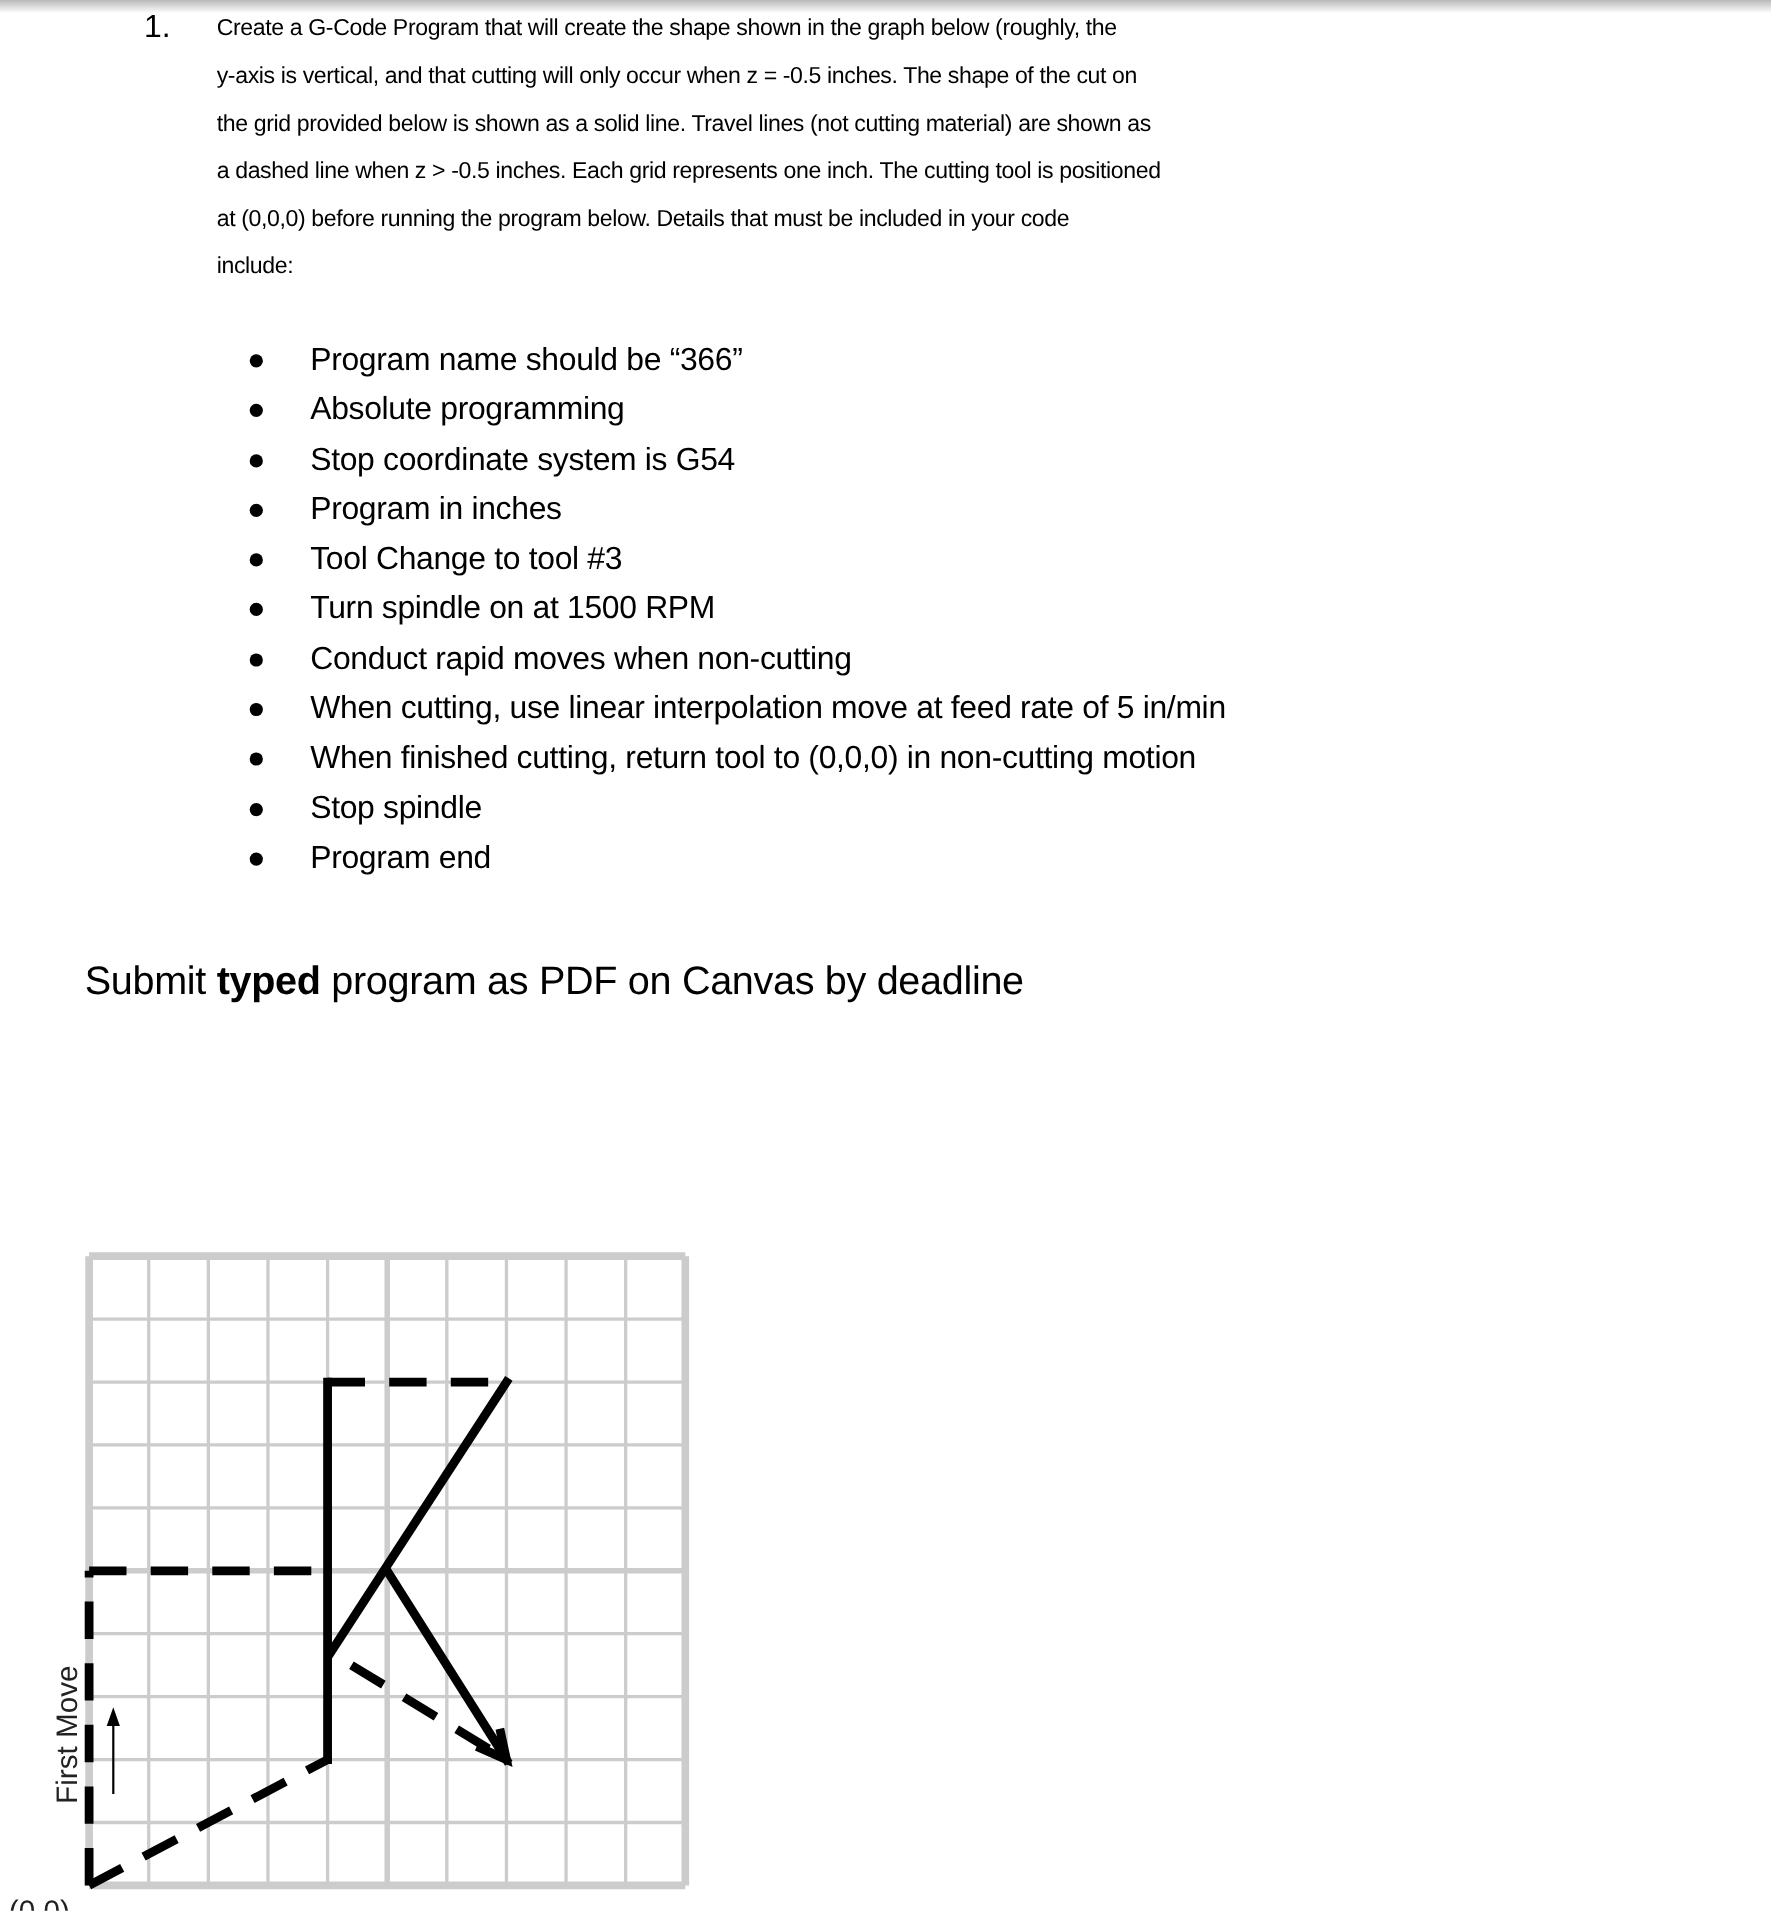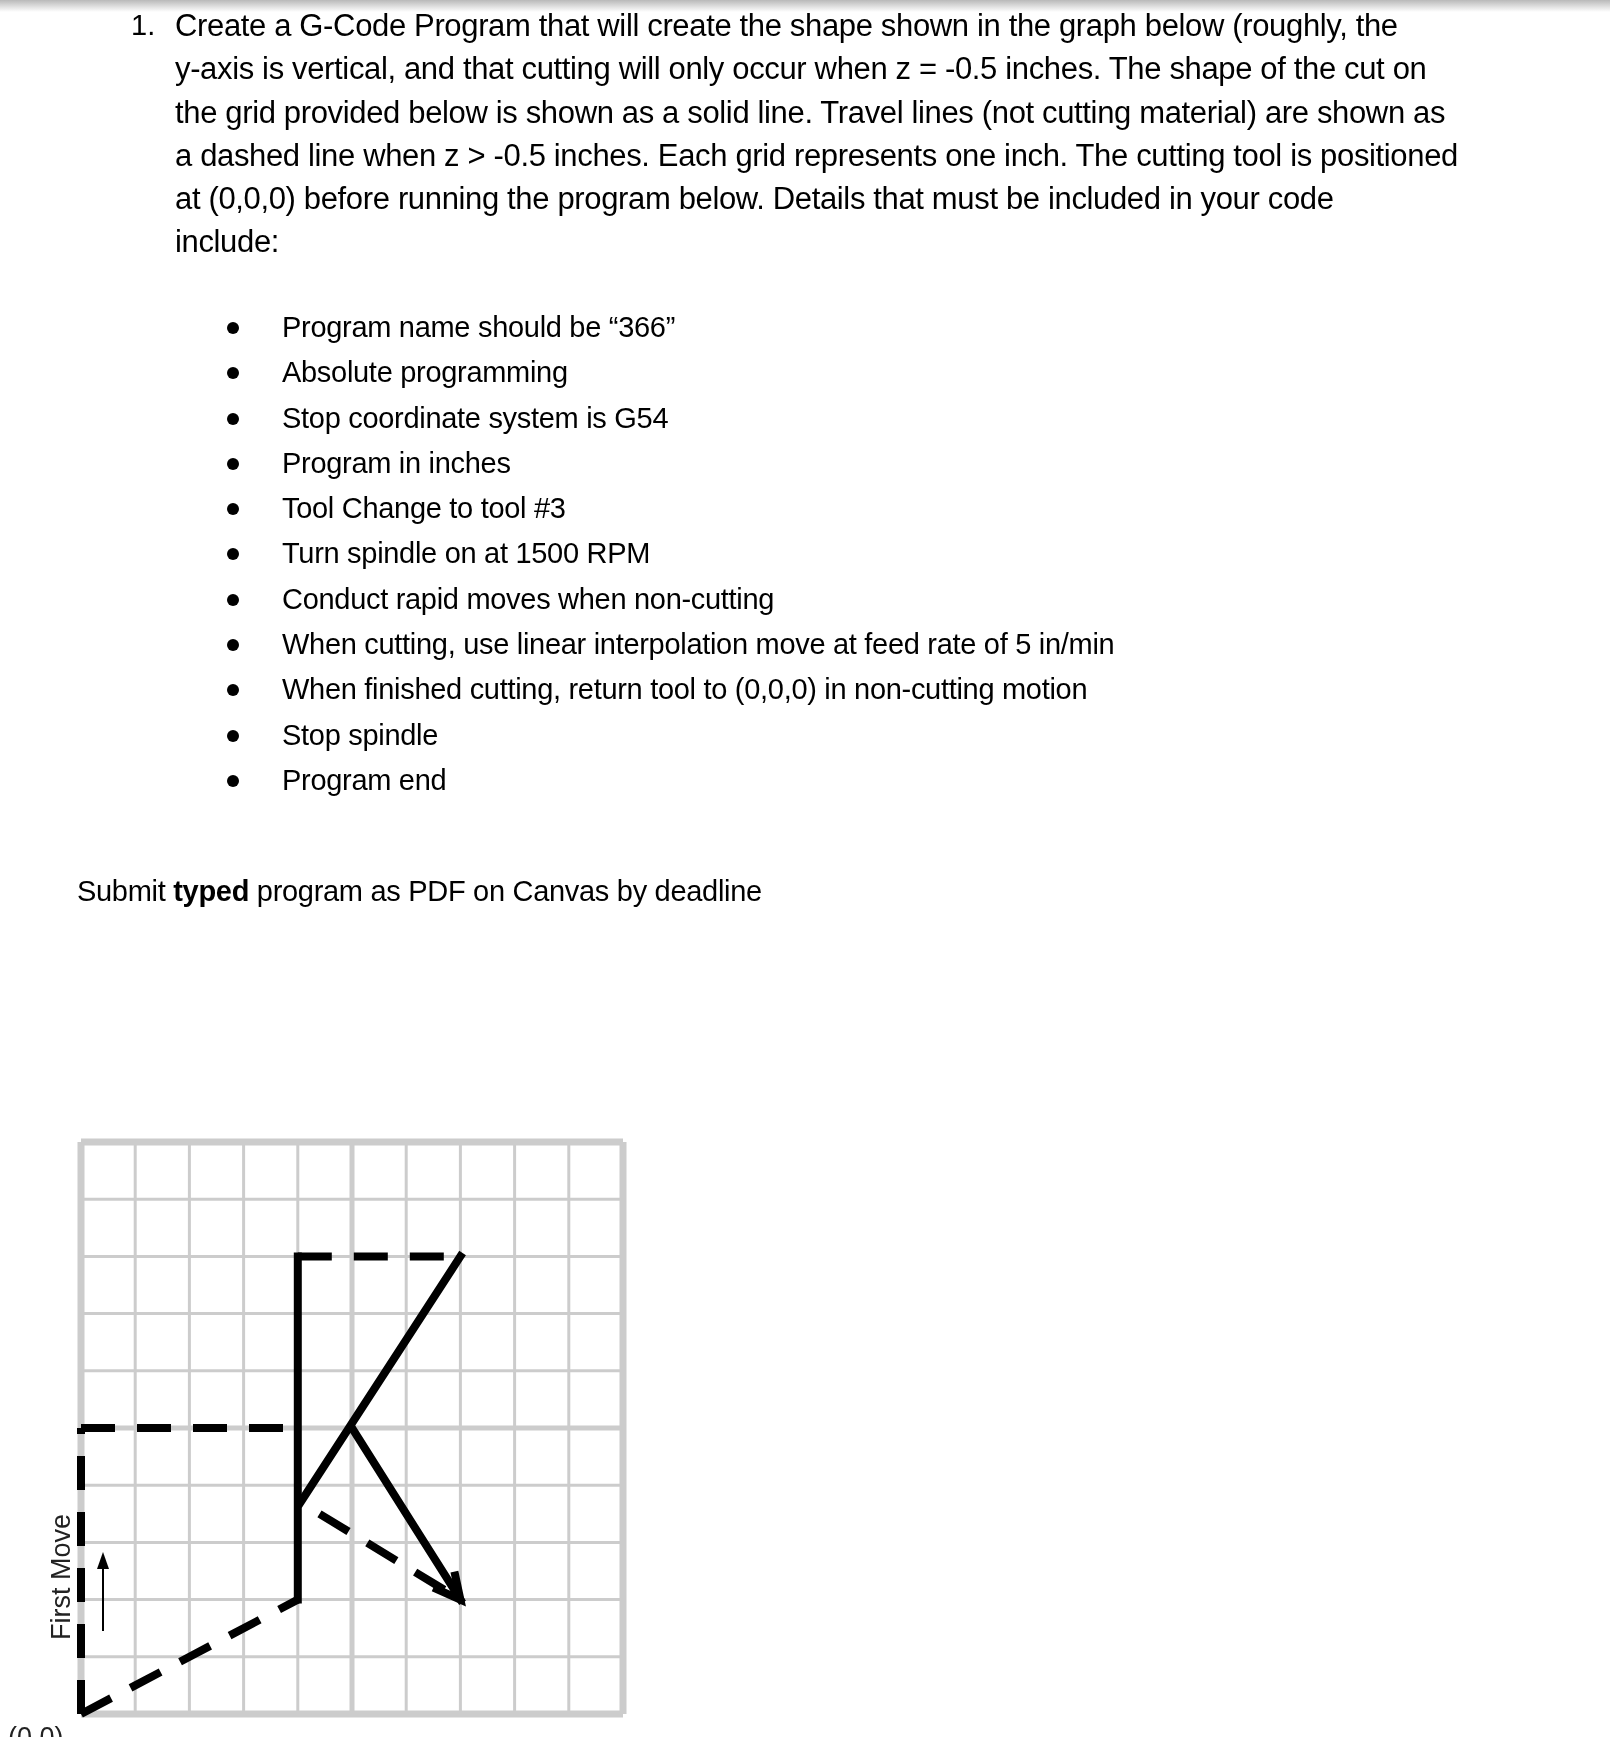--- a/index.html
+++ b/index.html
@@ -14,38 +14,38 @@
     background: linear-gradient(#b9b9b9, rgba(255,255,255,0));
   }
   .question {
     position: absolute; left: 131px; top: 0px; width: 1400px;
   }
   .q-num {
     position: absolute; left: 0; top: 4px;
     font-size: 29px; line-height: 43px;
   }
   .q-text {
-    position: absolute; left: 44px; top: 4px; width: 1340px;
-    font-size: 31px; line-height: 43.3px; letter-spacing: -0.35px;
+    position: absolute; left: 66px; top: 4px; width: 1340px;
+    font-size: 21px; line-height: 43.3px; letter-spacing: -0.35px;
   }
   .q-line { display: block; white-space: nowrap; }
   .bullets {
     position: absolute; left: 225px; top: 305px; margin: 0; padding: 0; list-style: none;
   }
   .bullet {
     position: relative; height: 45.3px; font-size: 29px; line-height: 45.3px;
     white-space: nowrap; letter-spacing: -0.3px;
   }
   .bullet-dot {
     position: absolute; left: 2px; top: 17px; width: 12px; height: 12px;
     border-radius: 50%; background: #000;
   }
   .bullet-text { position: absolute; left: 57px; top: 0; text-align: center; }
   .submit {
-    position: absolute; left: 77px; top: 870px; font-size: 29px; line-height: 43px;
+    position: absolute; left: 77px; top: 870px; font-size: 36px; line-height: 43px;
     white-space: nowrap; letter-spacing: -0.3px;
   }
   .submit b { font-weight: bold; }
   .grid-wrap { position: absolute; left: 0; top: 1100px; width: 700px; height: 637px; }
   .grid-svg { position: absolute; left: 0; top: 0; }
   .first-move {
     position: absolute; left: 46px; top: 1640px;
     transform-origin: 0 0; transform: rotate(-90deg);
     font-size: 27px; white-space: nowrap; color: #222;
   }

